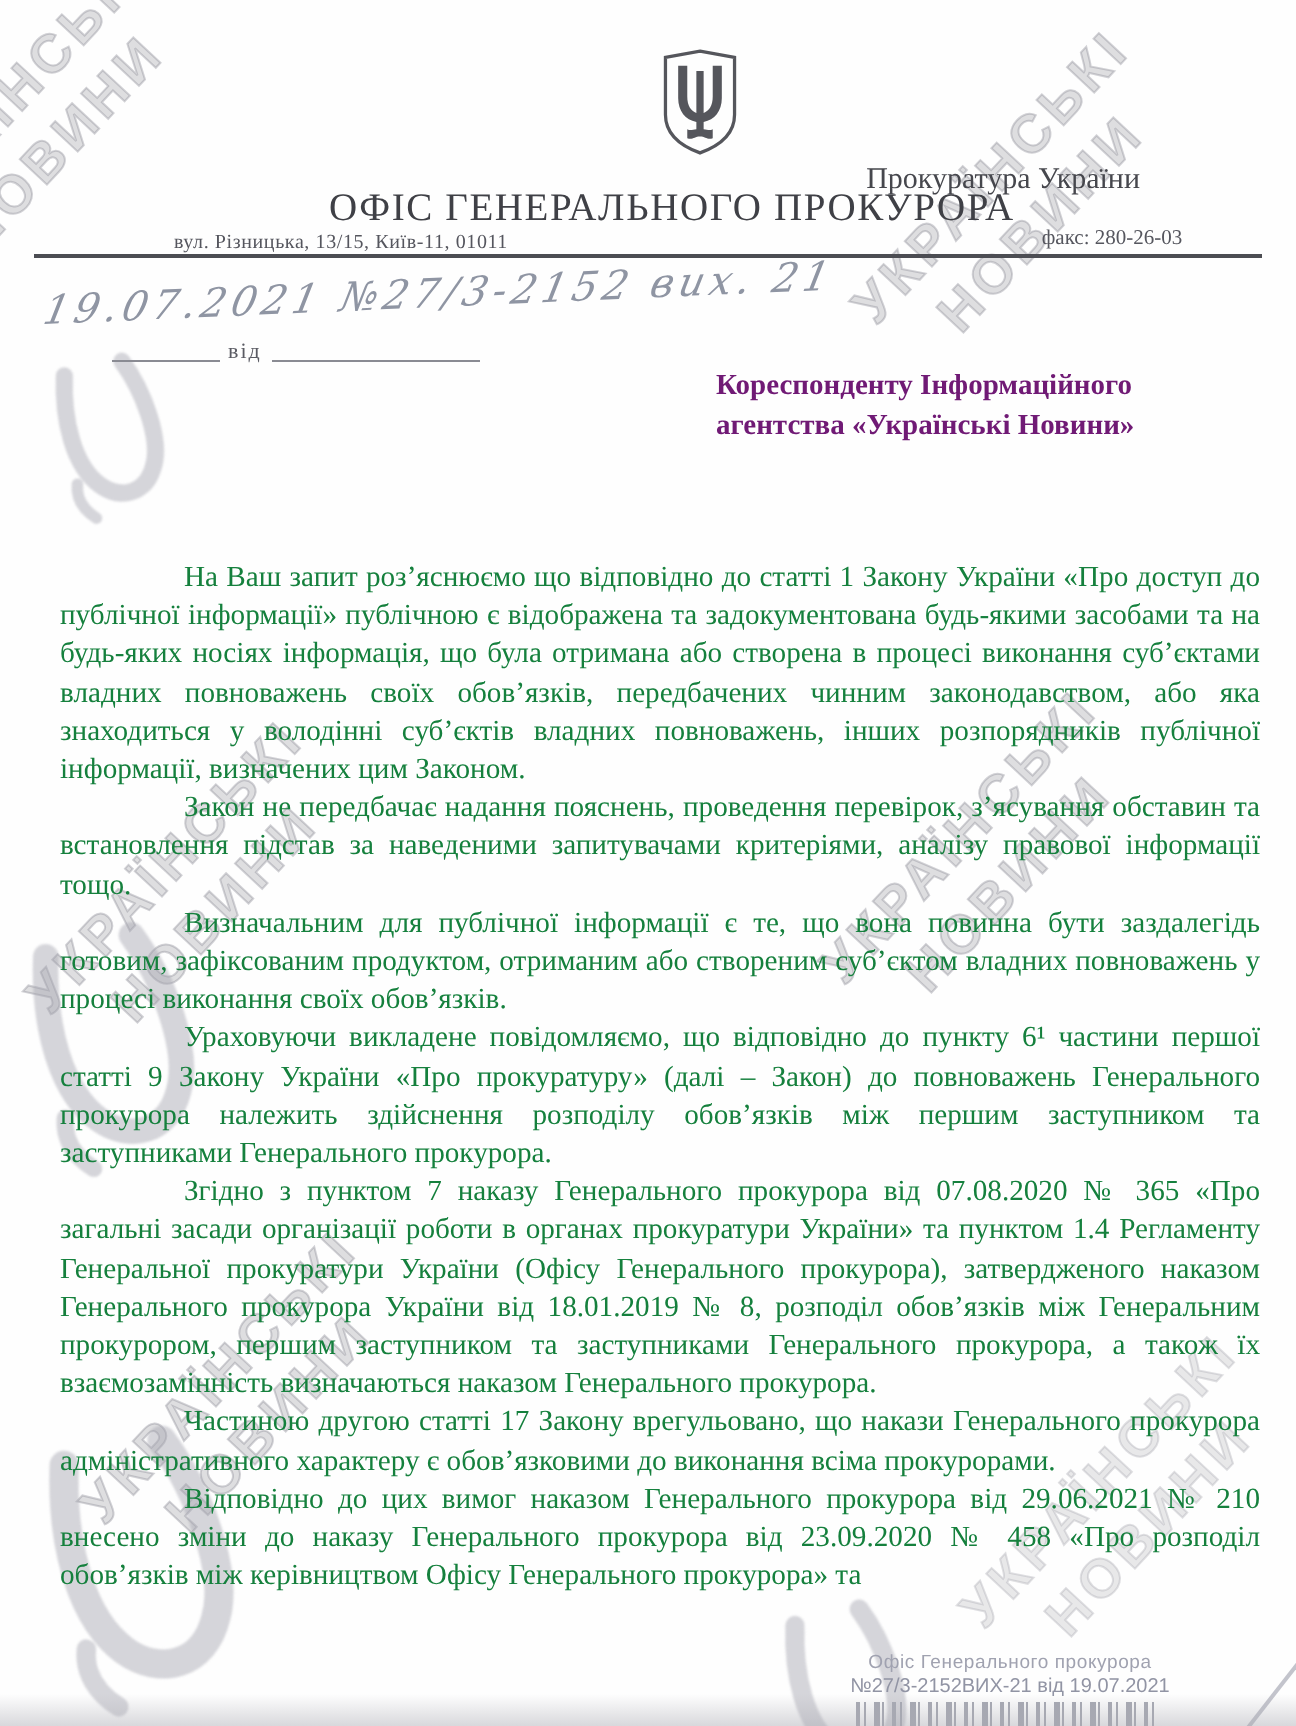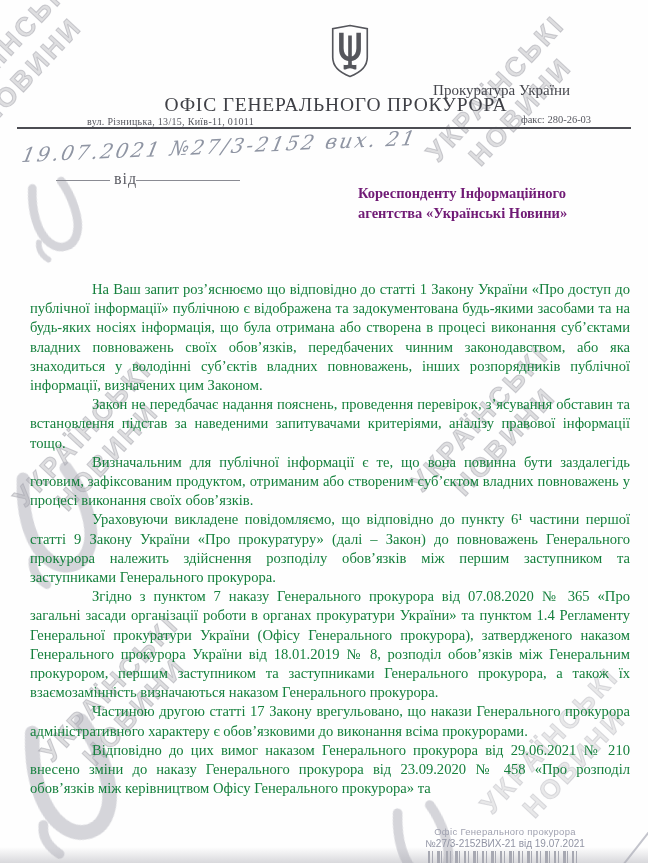--- a/index.html
+++ b/index.html
@@ -60,21 +60,21 @@
   .handwriting{
     position:absolute;left:22px;top:136px;width:320px;
     font-family:"DejaVu Serif", serif;
     font-style:italic;
     font-size:20px;
     letter-spacing:2.5px;
     color:#8f95a3;
     transform:rotate(-2.5deg) skewX(-14deg);
     white-space:nowrap;
   }
-  .vid-row{position:absolute;left:0;top:168px;width:556px;height:16px;font-size:16px;color:#5a5b63;text-decoration:underline;}
+  .vid-row{position:absolute;left:0;top:168px;width:556px;height:16px;font-size:11px;color:#5a5b63;text-decoration:underline;}
   .vid-line1{position:absolute;left:56px;top:12px;width:54px;border-bottom:1px solid #8a8b93;}
   .vid-label{position:absolute;left:114px;top:2px;letter-spacing:1px;}
   .vid-line2{position:absolute;left:136px;top:12px;width:104px;border-bottom:1px solid #8a8b93;}
   
   .recipient{
     position:absolute;left:358px;top:184px;width:285px;
     font-size:14.5px;font-weight:bold;line-height:19.5px;color:#701a75;
   }
   
   .body-text{

